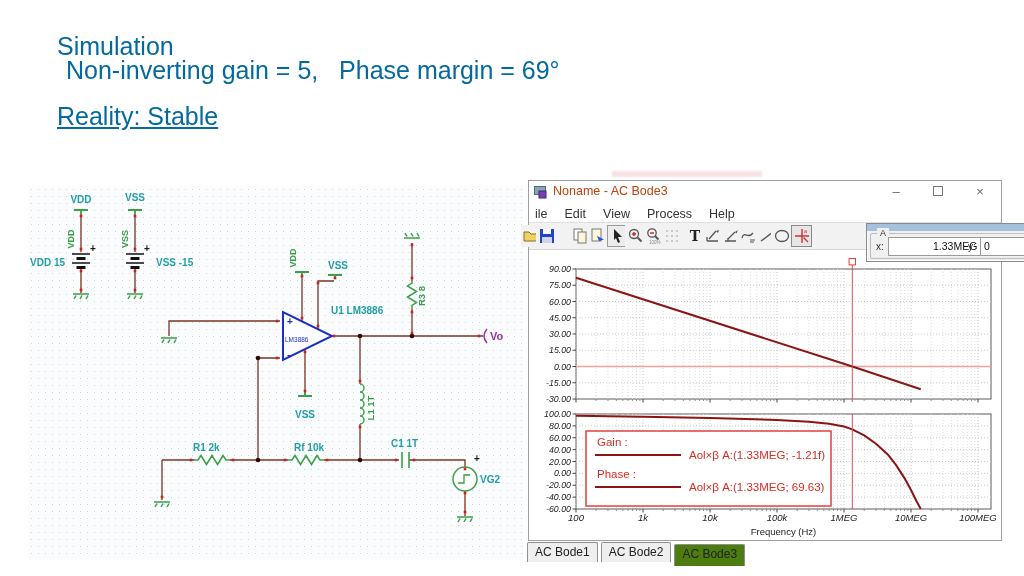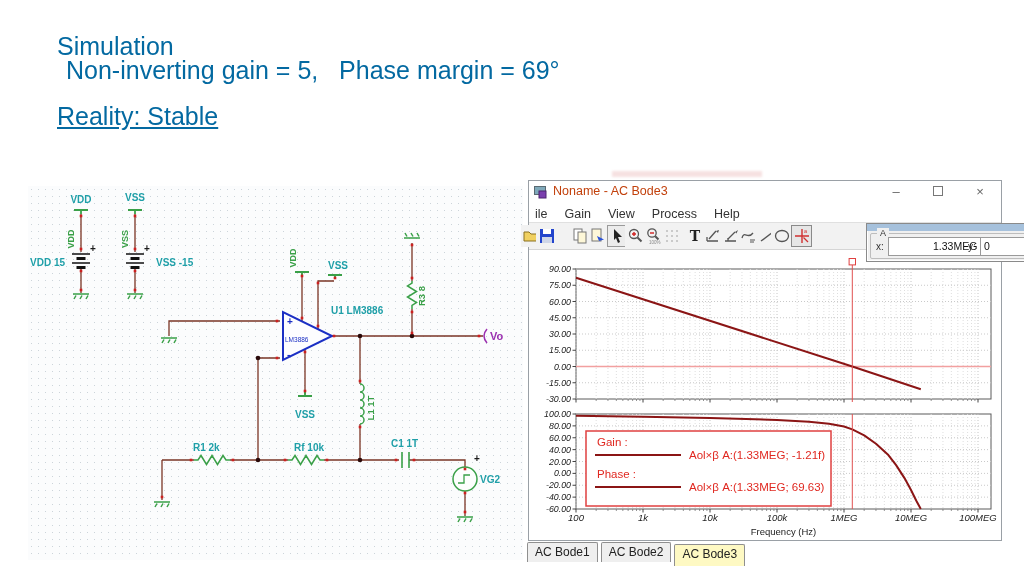--- a/index.html
+++ b/index.html
@@ -36,21 +36,21 @@
   #cursor-panel .strip{position:absolute;left:0;top:0;width:100%;height:7px;background:#a6c1dc;}
   #cursor-fieldset{position:absolute;left:3px;top:9px;right:2px;bottom:2px;border:1px solid #bdbdbd;border-radius:2px;}
   #cursor-fieldset .flabel{position:absolute;left:6px;top:-6px;background:#f0f0f0;padding:0 3px;font-size:9px;color:#333;}
   .coord-lab{position:absolute;top:7px;font-size:10px;color:#333;}
   .coord-box{position:absolute;top:3px;height:15px;background:#fff;border:1px solid #9a9a9a;
      font-size:10.5px;color:#111;padding:1px 3px;line-height:14px;}
   
   #tabs-row{left:527px;top:542px;height:20px;}
   .tab{display:inline-block;font-size:12px;color:#222;background:#efefef;border:1px solid #8f8f8f;
      border-bottom:none;border-radius:2px 2px 0 0;padding:2px 7px 3px 7px;margin-right:3px;vertical-align:top;}
-  .tab.active{background:#fef9c3;transform:translateY(2px);padding-bottom:5px;}
+  .tab.active{background:#4d7c0f;transform:translateY(2px);padding-bottom:5px;}
   
   #remnant{left:612px;top:171px;width:150px;height:6px;background:rgba(205,90,90,0.18);filter:blur(1px);}
   #plots{position:absolute;left:0;top:69px;}
   #plots text{font-family:"Liberation Sans",sans-serif;}
 </style>
 </head>
 <body>
 
 <div class="slide-line" style="left:57px;top:32px;">Simulation</div>
 <div class="slide-line" style="left:66px;top:56px;">Non-inverting gain = 5,   Phase margin = 69°</div>
@@ -223,21 +223,21 @@
       <rect x="5" y="6" width="7" height="7" fill="#7a3fae" stroke="#4d2570"></rect>
     </svg>
     <span id="title-text">Noname - AC Bode3</span>
     <span class="win-ctl" id="btn-min">–</span>
     <span class="win-ctl" id="btn-max"><span id="max-glyph"></span></span>
     <span class="win-ctl" id="btn-close">×</span>
   </div>
 
   <div id="menubar">
     <div id="menu-items">
-      <span>ile</span><span>Gain</span><span>View</span><span>Process</span><span>Help</span>
+      <span>ile</span><span>Edit</span><span>View</span><span>Process</span><span>Help</span>
     </div>
   </div>
 
   <div id="toolbar">
     <div class="tb" style="left:-8px;">
       <svg width="18" height="18" viewBox="0 0 18 18">
           <path d="M1,5 h5 l2,2 h8 v7 h-15 z" fill="#f0d060" stroke="#8a7020"></path>
         </svg>
       </div>
     <div class="tb" style="left:7px;">

